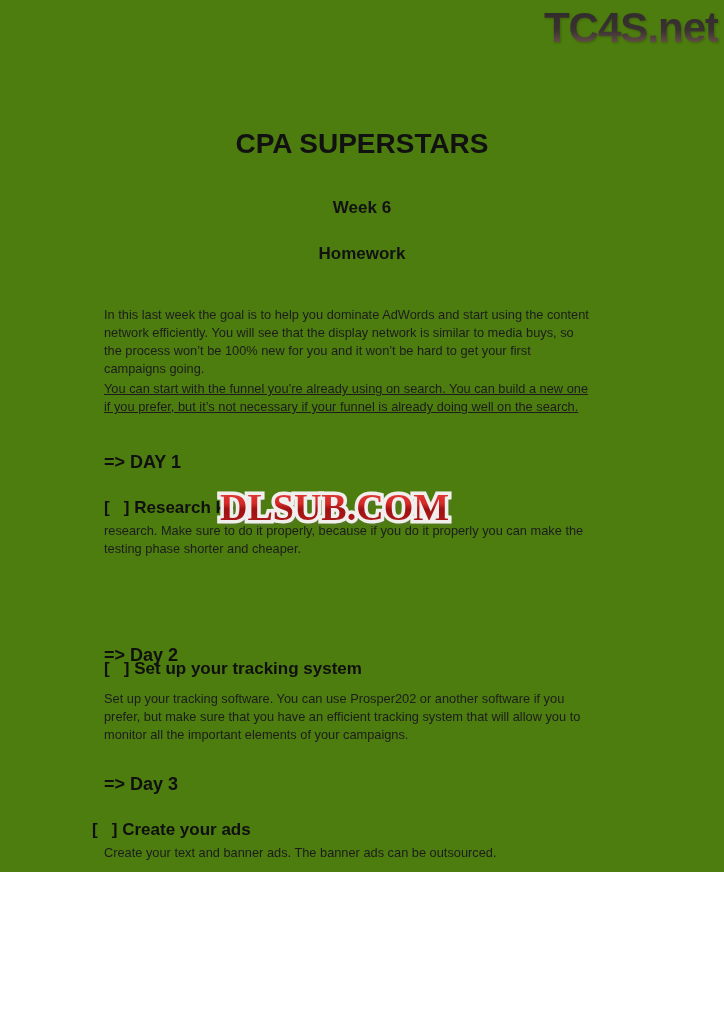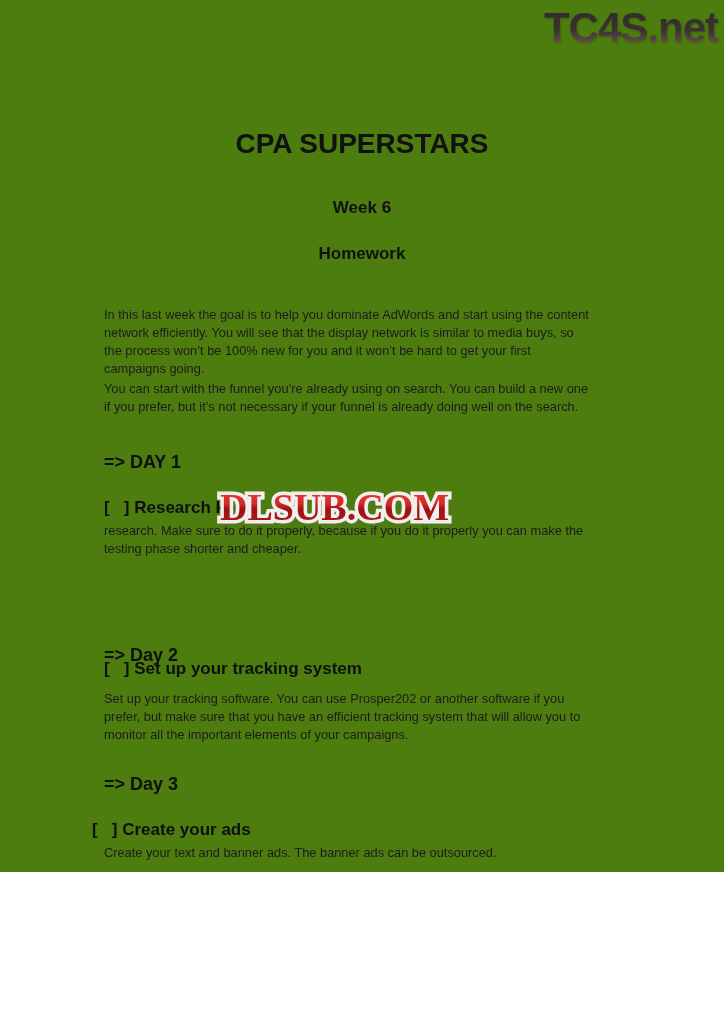--- a/index.html
+++ b/index.html
@@ -78,21 +78,21 @@
   <div class="abs subtitle week">Week 6</div>
   <div class="abs subtitle homework">Homework</div>
 
   <div class="abs para" style="left:104px; top:306px;">
     <div>In this last week the goal is to help you dominate AdWords and start using the content</div>
     <div>network efficiently. You will see that the display network is similar to media buys, so</div>
     <div>the process won’t be 100% new for you and it won’t be hard to get your first</div>
     <div>campaigns going.</div>
   </div>
 
-  <div class="abs para" style="left:104px; top:380px;">
+  <div class="abs para" style="left:104px; top:380px;text-decoration:underline;">
     <div>You can start with the funnel you’re already using on search. You can build a new one</div>
     <div>if you prefer, but it’s not necessary if your funnel is already doing well on the search.</div>
   </div>
 
   <div class="abs h-day" style="left:104px; top:452px;">=&gt; DAY 1</div>
   <div class="abs h-task" style="left:104px; top:498px;">[   ] Research ke</div>
   <div class="abs para" style="left:104px; top:522px;">
     <div>research. Make sure to do it properly, because if you do it properly you can make the</div>
     <div>testing phase shorter and cheaper.</div>
   </div>

